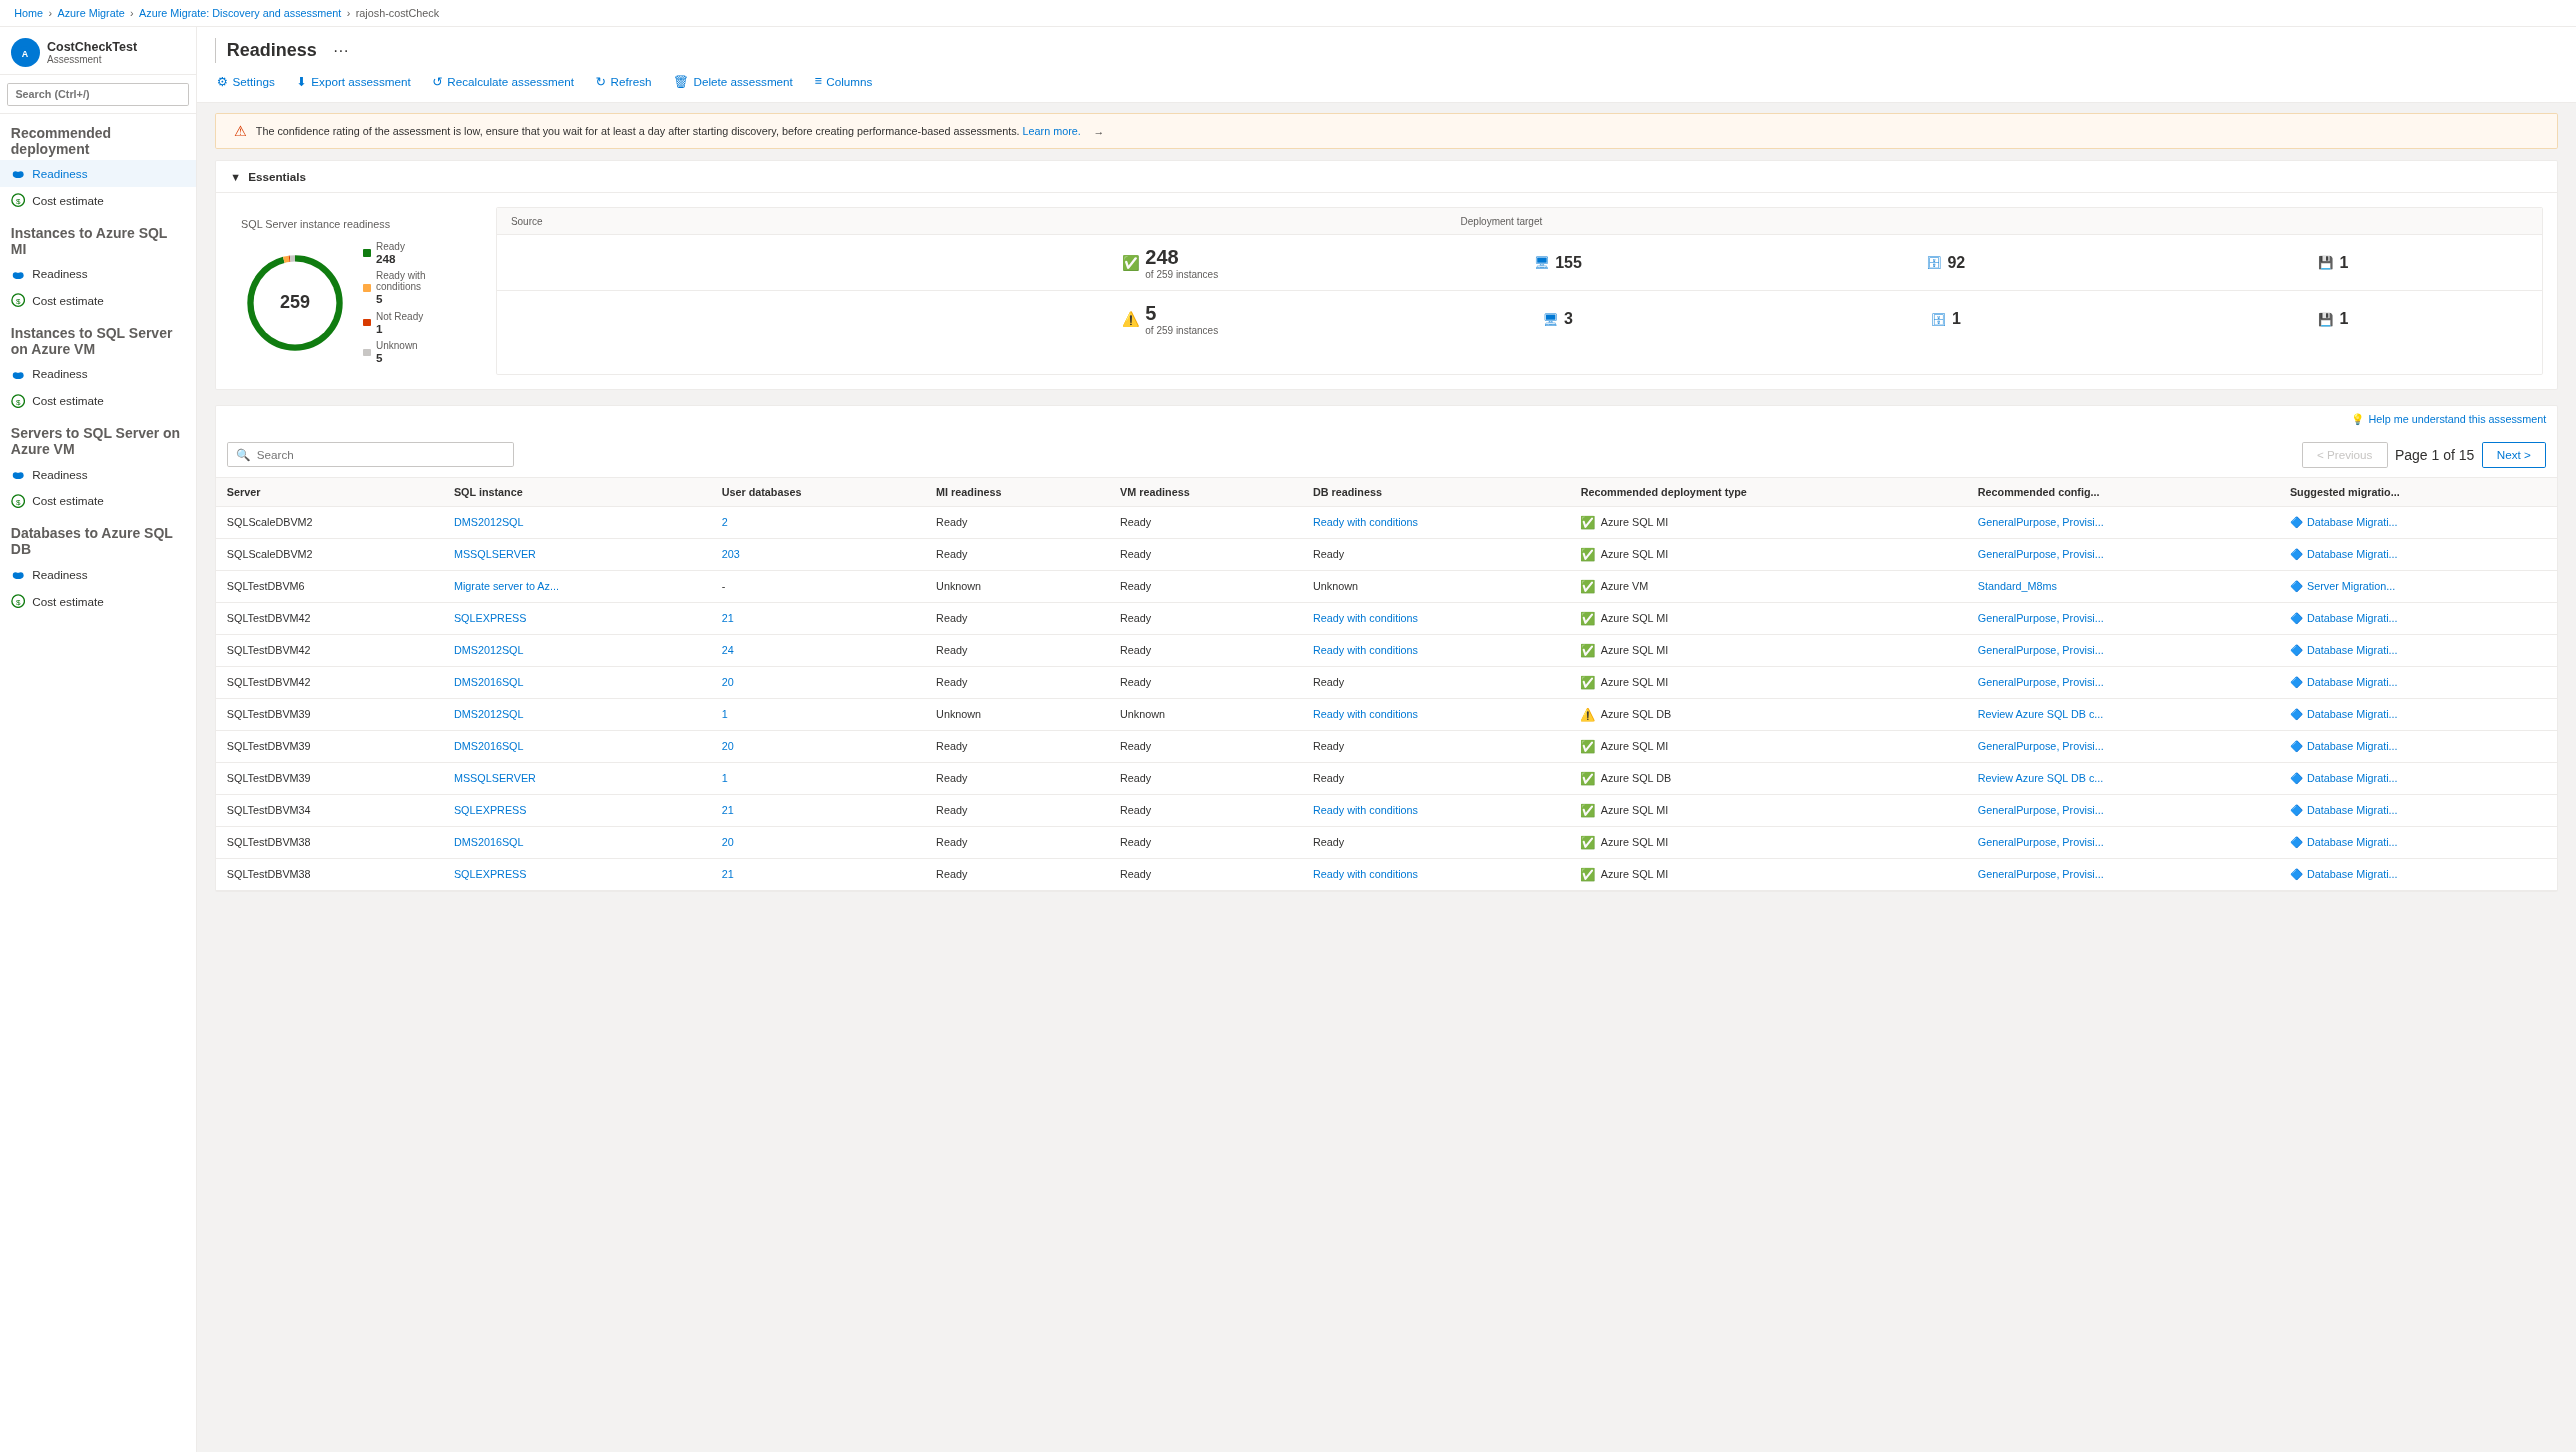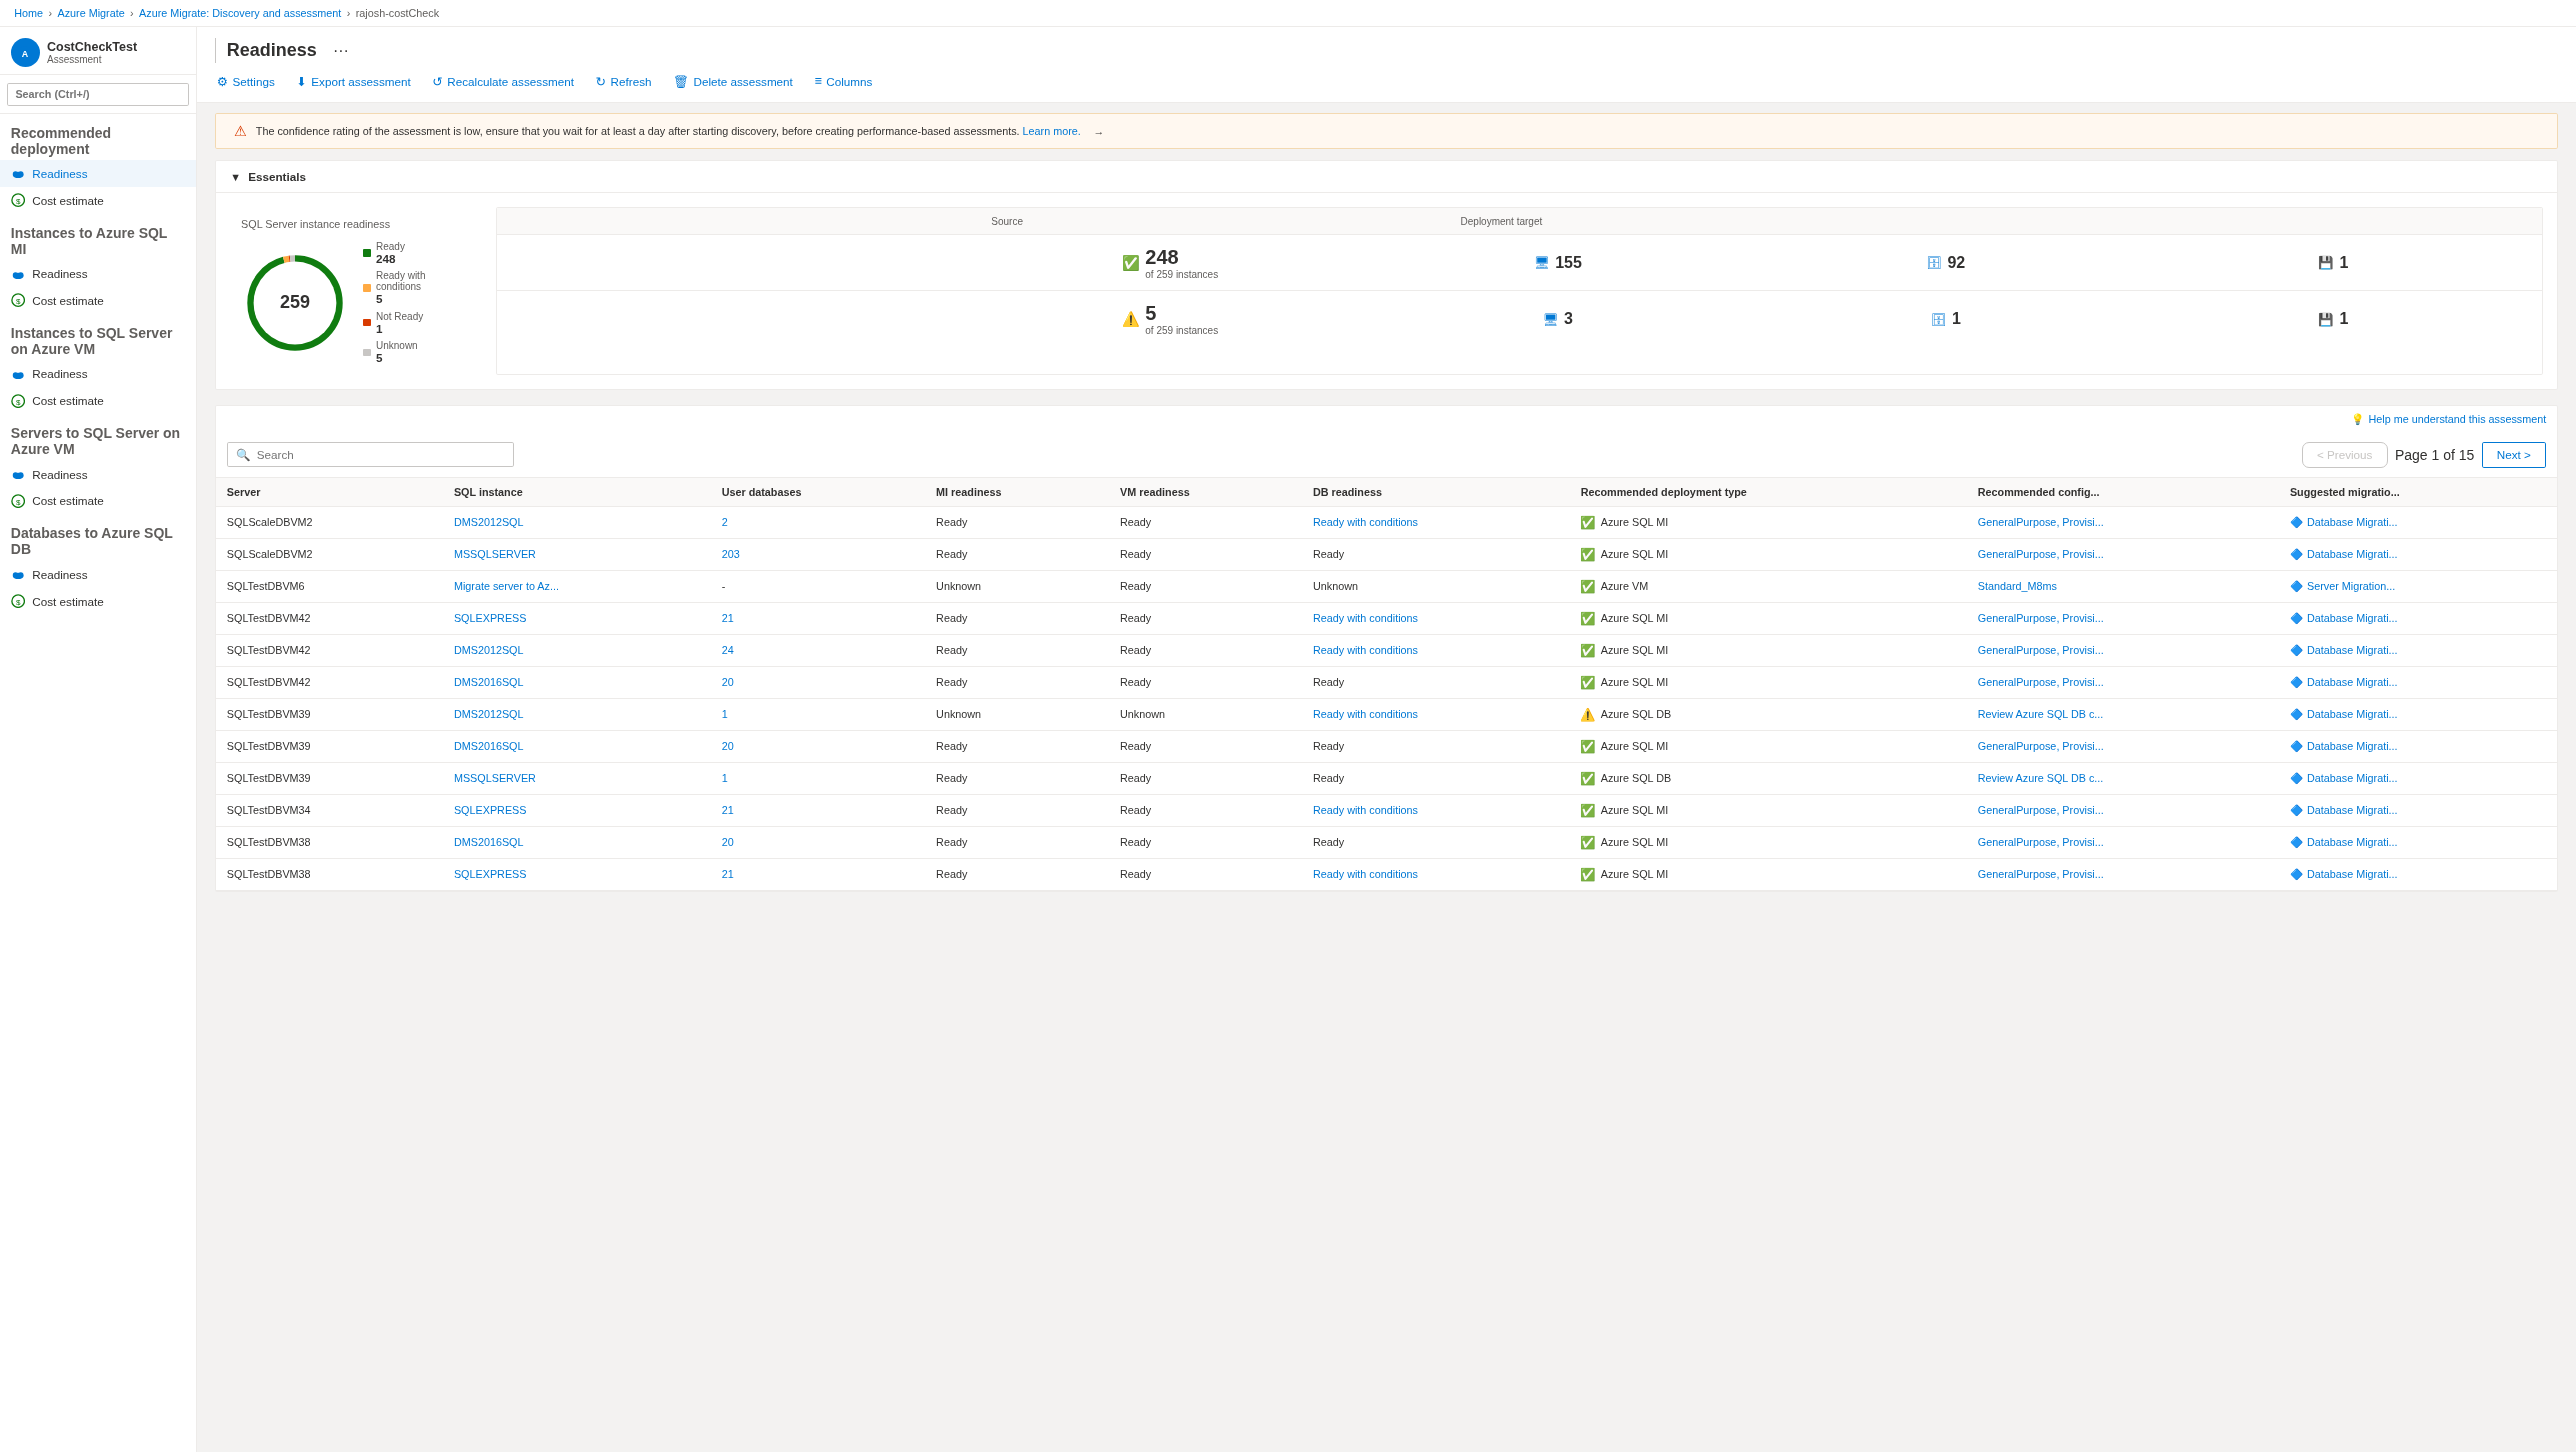--- a/index.html
+++ b/index.html
@@ -77,21 +77,21 @@
     .green-icon { color: #107c10; }
     .orange-icon { color: #d83b01; }
 
     
     .table-section { margin: 0 18px 14.3px; background: #fff; border: 0.9px solid #edebe9; border-radius: 1.8px; }
     .table-toolbar { display: flex; align-items: center; padding: 9px 10.8px; gap: 10.8px; border-bottom: 0.9px solid #edebe9; }
     .table-search { display: flex; align-items: center; border: 0.9px solid #c8c6c4; border-radius: 1.8px; padding: 4.5px 9px; gap: 5.4px; width: 287px; }
     .table-search input { border: none; outline: none; font-size: 11.7px; width: 100%; }
     .pagination { display: flex; align-items: center; gap: 7.2px; margin-left: auto; }
     .page-btn { padding: 5.4px 14.3px; border: 0.9px solid #0078d4; background: #fff; color: #0078d4; cursor: pointer; font-size: 11.7px; border-radius: 1.8px; }
-    .page-btn.disabled { color: #c8c6c4; border-color: #c8c6c4; cursor: default; border-radius: 7px; }
+    .page-btn.disabled { color: #c8c6c4; border-color: #c8c6c4; cursor: default; }
     .page-info { font-size: 14px; color: #323130; }
     .help-link { color: #0078d4; font-size: 10.8px; text-decoration: none; display: flex; align-items: center; gap: 3.6px; margin-left: auto; }
 
     
     .data-table { width: 100%; border-collapse: collapse; font-size: 10.8px; }
     .data-table th { background: #faf9f8; padding: 8px 10.8px; text-align: left; font-weight: 600; font-size: 10.8px; color: #323130; border-bottom: 1.8px solid #edebe9; white-space: nowrap; cursor: pointer; }
     .data-table td { padding: 8px 10.8px; border-bottom: 0.9px solid #edebe9; vertical-align: middle; white-space: nowrap; }
     .link-cell { color: #0078d4; cursor: pointer; text-decoration: none; }
     .status-ready { color: #323130; }
     .status-ready-cond { color: #0078d4; cursor: pointer; }
@@ -332,21 +332,21 @@
                     <div class="legend-label">Unknown</div>
                     <div class="legend-value">5</div>
                   </div>
                 </div>
               </div>
             </div>
           </div>
 
           <div class="stats-right">
             <div class="stats-header-row">
-              <div class="stats-header-col" style="flex:1.2;text-align:right">Source</div>
+              <div class="stats-header-col" style="flex:1.2;text-align:left">Source</div>
               <div class="stats-header-col"></div>
               <div class="stats-header-col" style="flex:2.5;text-align:left;padding-left:10.8px">Deployment target</div>
             </div>
 
             <div class="stats-row">
               <div class="stats-col" style="flex:1.2;flex-direction:column;align-items:flex-start;">
               </div>
               <div class="stats-col">
                 <span class="stats-icon green-icon">✅</span>
                 <div>

